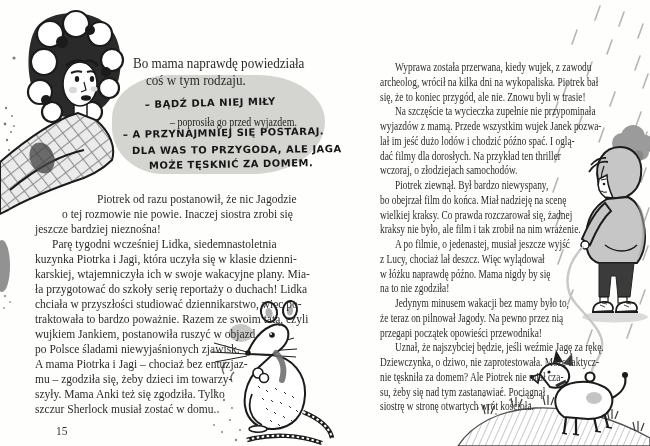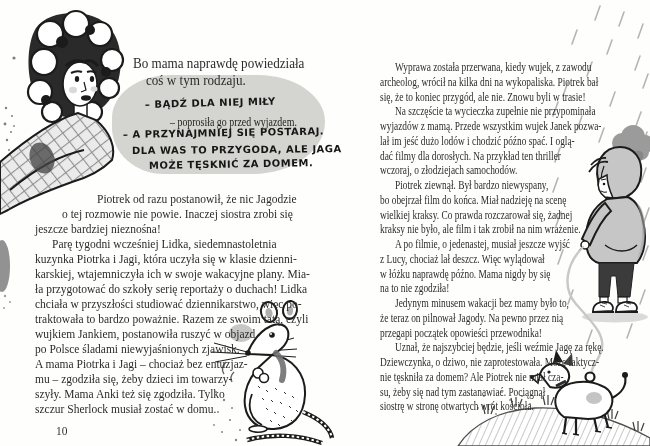--- a/index.html
+++ b/index.html
@@ -220,21 +220,21 @@
     <div class="t lt" style="left:35px;top:266px">ła przygotować do szkoły serię reportaży o duchach! Lidka</div>
     <div class="t lt" style="left:35px;top:281px">chciała w przyszłości studiować dziennikarstwo, więc po-</div>
     <div class="t lt" style="left:35px;top:296px">traktowała to bardzo poważnie. Razem ze swoim tatą, czyli</div>
     <div class="t lt" style="left:35px;top:311px">wujkiem Jankiem, postanowiła ruszyć w objazd</div>
     <div class="t lt" style="left:35px;top:326px">po Polsce śladami niewyjaśnionych zjawisk.</div>
     <div class="t lt" style="left:35px;top:341px">A mama Piotrka i Jagi – chociaż bez entuzjaz-</div>
     <div class="t lt" style="left:35px;top:356px">mu – zgodziła się, żeby dzieci im towarzy-</div>
     <div class="t lt" style="left:35px;top:371px">szyły. Mama Anki też się zgodziła. Tylko</div>
     <div class="t lt" style="left:35px;top:386px">szczur Sherlock musiał zostać w domu.</div>
 
-    <div class="t pagenum" style="left:56px;top:409px">10</div>
+    <div class="t pagenum" style="left:56px;top:409px">15</div>
 
     <div class="t rt" style="left:395px;top:44px">Wyprawa została przerwana, kiedy wujek, z zawodu</div>
     <div class="t rt" style="left:380px;top:59px">archeolog, wrócił na kilka dni na wykopaliska. Piotrek bał</div>
     <div class="t rt" style="left:380px;top:74px">się, że to koniec przygód, ale nie. Znowu byli w trasie!</div>
     <div class="t rt" style="left:395px;top:88px">Na szczęście ta wycieczka zupełnie nie przypominała</div>
     <div class="t rt" style="left:380px;top:103px">wyjazdów z mamą. Przede wszystkim wujek Janek pozwa-</div>
     <div class="t rt" style="left:380px;top:118px">lał im jeść dużo lodów i chodzić późno spać. I oglą-</div>
     <div class="t rt" style="left:380px;top:133px">dać filmy dla dorosłych. Na przykład ten thriller</div>
     <div class="t rt" style="left:380px;top:147px">wczoraj, o złodziejach samochodów.</div>
     <div class="t rt" style="left:395px;top:162px">Piotrek ziewnął. Był bardzo niewyspany,</div>

